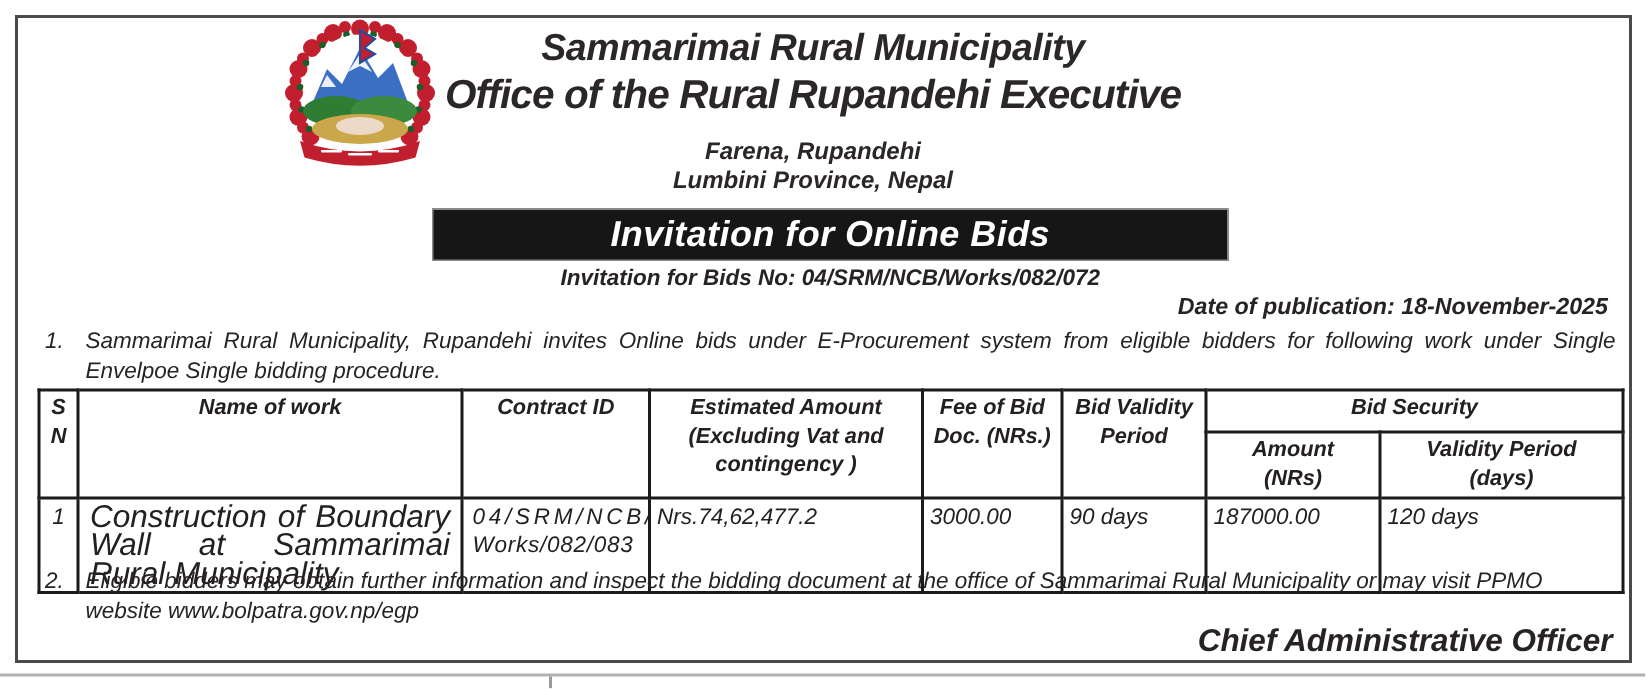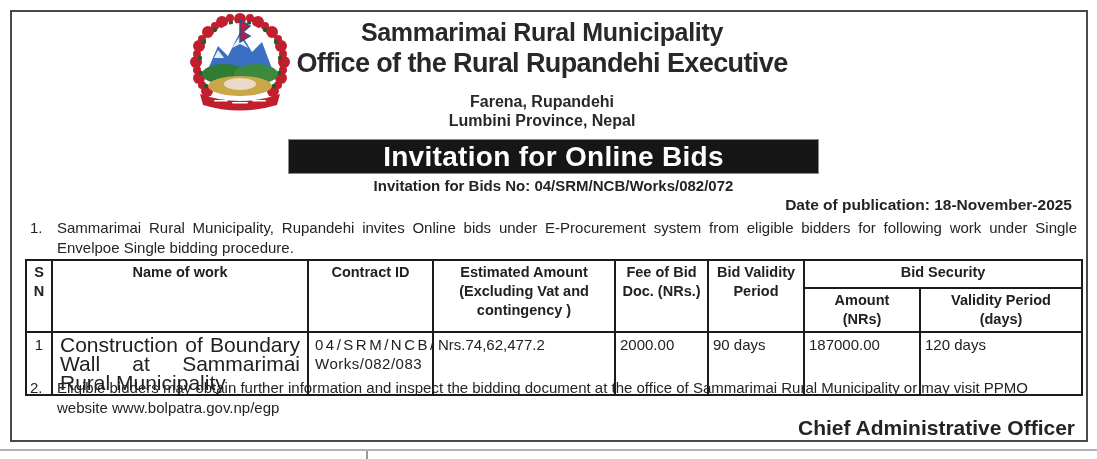--- a/index.html
+++ b/index.html
@@ -4,20 +4,21 @@
 <style>
   * { margin: 0; padding: 0; box-sizing: border-box; }
   html, body { background: #ffffff; }
   body { font-family: "Liberation Sans", sans-serif; color: #272324; }
   .page {
     position: relative;
     width: 1097px;
     height: 459px;
     background: #ffffff;
     overflow: hidden;
+    font-style: italic;
   }
   .doc-border {
     position: absolute;
     left: 10px; top: 10px;
     width: 1078px; height: 432px;
     border: 2.5px solid #4a4a4a;
     background: #ffffff;
   }
   .logo {
     position: absolute;
@@ -35,21 +36,21 @@
   .h-office { font-size: 27px; font-weight: bold; letter-spacing: -0.6px; line-height: 32px; }
   .h-addr1  { font-size: 16px; font-weight: bold; line-height: 19px; margin-top: 13px; }
   .h-addr2  { font-size: 16px; font-weight: bold; line-height: 19px; }
   .banner {
     position: absolute;
     left: 288px; top: 139px;
     width: 531px; height: 35px;
     background: #161616;
     border: 1px solid #8a8a8a;
     color: #ffffff;
-    font-size: 28px; font-weight: bold;
+    font-size: 24px; font-weight: bold;
     text-align: center; line-height: 33px;
     letter-spacing: 0.3px;
   }
   .bids-no {
     position: absolute;
     left: 288px; top: 177px;
     width: 531px;
     text-align: center;
     font-size: 15px; font-weight: bold;
   }
@@ -234,21 +235,21 @@
 (days)</th>
     </tr>
     <tr class="tr-data">
       <td class="c-sn">1</td>
       <td class="c-name">Construction of Boundary Wall at Sammarimai Rural Municipality</td>
       <td class="c-contract">
         <span class="ls1">04/SRM/NCB/</span>
         <span class="ls2">Works/082/083</span>
       </td>
       <td class="c-center">Nrs.74,62,477.2</td>
-      <td class="c-center">2000.00</td>
+      <td class="c-center">3000.00</td>
       <td class="c-center">90 days</td>
       <td class="c-center">187000.00</td>
       <td class="c-center">120 days</td>
     </tr>
   </tbody>
     </table>
 
   <div class="clause clause-2">
     <span class="num">2.</span>
     <span class="body">Eligible bidders may obtain further information and inspect the bidding document at the office of Sammarimai Rural Municipality or may visit PPMO website www.bolpatra.gov.np/egp</span>

